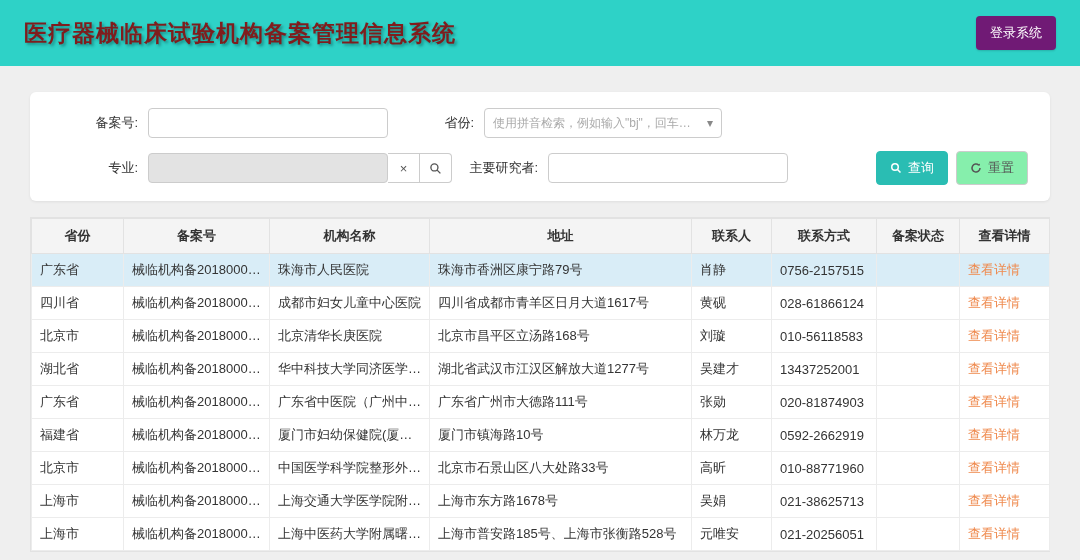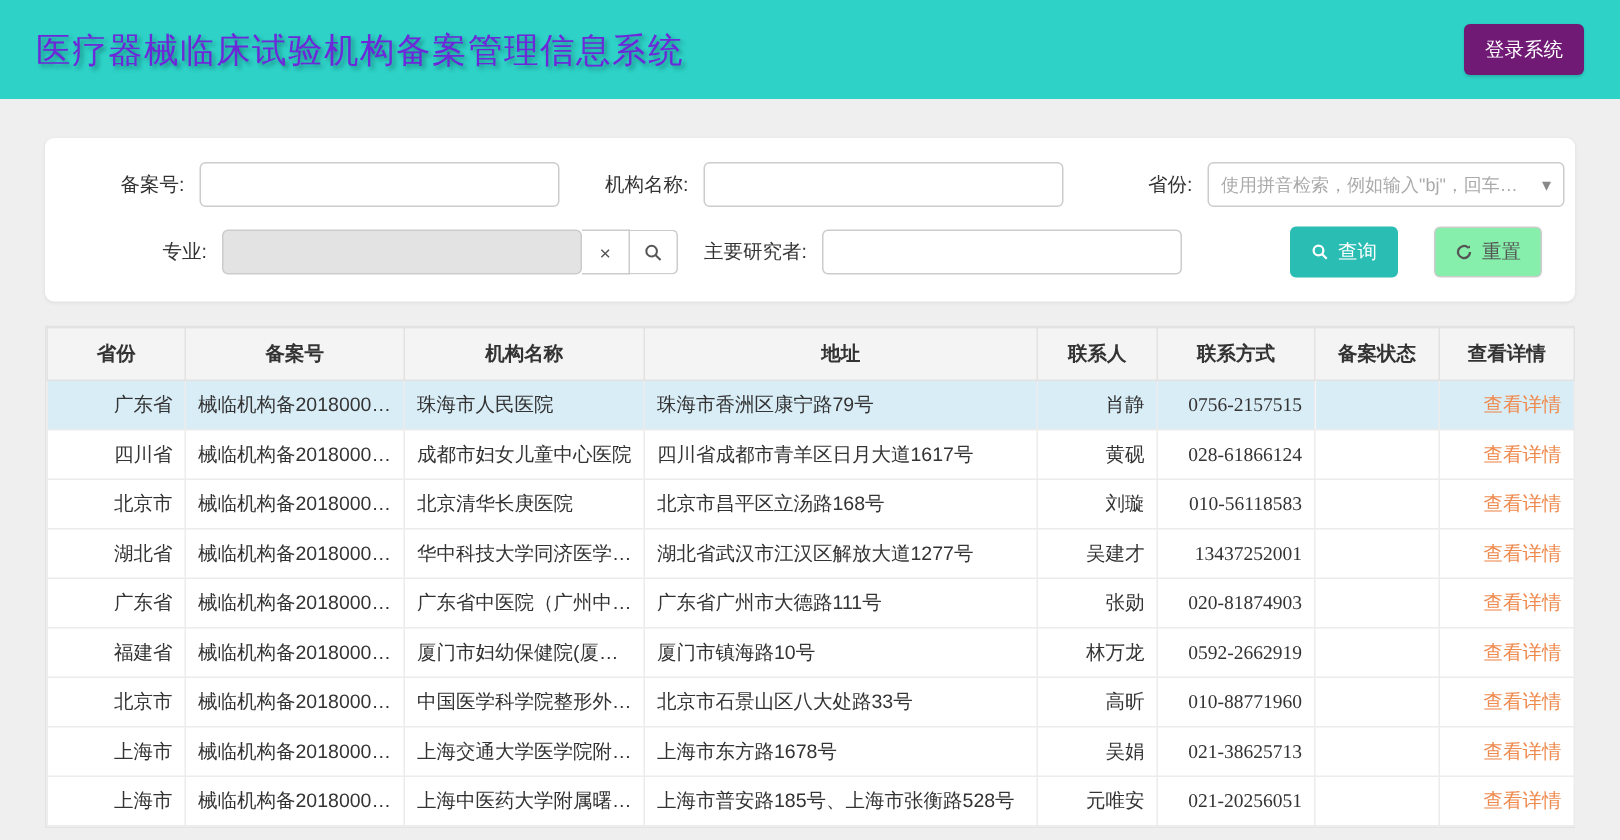--- a/index.html
+++ b/index.html
@@ -1,72 +1,68 @@
 <!DOCTYPE html>
 <html><head>
 <meta charset="utf-8">
 <style>
   * { box-sizing: border-box; margin: 0; padding: 0; }
   html,body { width:1080px; height:560px; overflow:hidden; }
   body { font-family:"Liberation Sans","DejaVu Sans",sans-serif; background:#efefef; font-size:13px; color:#333; }
 
   
   .app-header { height:66px; background:#2ed2c7; display:flex; align-items:center; justify-content:space-between; padding:0 24px; }
-  .app-title { color:#6d28d9; font-size:23px; font-weight:normal; letter-spacing:1px; text-shadow:2px 2px 3px rgba(0,60,60,.45); }
+  .app-title { color:#7f1d1d; font-size:23px; font-weight:bold; letter-spacing:1px; text-shadow:2px 2px 3px rgba(0,60,60,.45); }
   .login-btn { background:#701a75; color:#fff; border:none; border-radius:4px; padding:8px 14px; font-size:13px; cursor:pointer; box-shadow:0 1px 2px rgba(0,0,0,.15); }
 
   .content { padding:26px 30px 0; }
 
   
   .filter-panel { background:#fff; border-radius:6px; padding:16px 22px; box-shadow:0 1px 3px rgba(0,0,0,.07); }
-  .f-row { display:flex; align-items:center; justify-content:center; }
+  .f-row { display:flex; align-items:center; justify-content:flex-start; }
   .f-row + .f-row { margin-top:13px; }
   .field { display:flex; align-items:center; }
   .field label { width:86px; text-align:right; margin-right:10px; color:#333; font-size:13px; white-space:nowrap; }
   .field input[type="text"] { width:240px; height:30px; border:1px solid #ccc; border-radius:4px; padding:0 8px; font-size:13px; outline:none; }
   .select-box { width:238px; height:30px; border:1px solid #ccc; border-radius:4px; display:flex; align-items:center; padding:0 8px; cursor:pointer; background:#fff; }
   .select-box .ph { flex:1; color:#aaa; font-size:12px; white-space:nowrap; overflow:hidden; text-overflow:ellipsis; }
   .select-box .caret { color:#888; font-size:12px; margin-left:6px; }
   .ig { display:flex; }
   .ig input { width:176px; height:30px; background:#e3e3e3; border:1px solid #ccc; border-radius:4px 0 0 4px; padding:0 8px; }
   .mini-btn { width:32px; height:30px; background:#fff; border:1px solid #ccc; border-left:none; display:flex; align-items:center; justify-content:center; color:#555; cursor:pointer; font-size:13px; }
   .mini-btn:last-child { border-radius:0 4px 4px 0; }
-  .actions { display:flex; gap:24px; width:300px; justify-content:flex-end; }
+  .actions { display:flex; gap:8px; width:300px; justify-content:flex-end; }
   .btn { display:inline-flex; align-items:center; gap:6px; border-radius:4px; padding:7px 13px; font-size:13px; cursor:pointer; }
   .btn-search { background:#2abdb3; color:#fff; border:1px solid #2abdb3; }
   .btn-reset { background:#86efac; color:#555; border:1px solid #ccc; }
 
   
   .table-card { background:#fff; margin-top:16px; border:1px solid #e2e2e2; }
   table { width:100%; border-collapse:collapse; table-layout:fixed; }
   th { background:#f4f4f4; font-weight:bold; font-size:13px; color:#333; padding:8px 6px; border:1px solid #e2e2e2; text-align:center; }
   td { font-size:13px; padding:7px 8px; border:1px solid #ececec; white-space:nowrap; overflow:hidden; text-overflow:ellipsis; background:#fff; }
   tr.selected td { background:#d9edf7; }
-  td.center { text-align:right;font-family:Liberation Serif, serif; }
+  td.center { text-align:left; }
   a.detail { color:#ef8a4e; text-decoration:none; cursor:pointer; }
   .icon-svg { display:inline-block; vertical-align:middle; }
 </style>
 </head>
 <body>
 
 <header class="app-header">
   <h1 class="app-title">医疗器械临床试验机构备案管理信息系统</h1>
   <button class="login-btn">登录系统</button>
 </header>
 
 <div class="content">
 
   <div class="filter-panel">
     <div class="f-row">
       <div class="field">
         <label>备案号:</label>
-        <input type="text" style="">
-      </div>
-      <div class="field">
-        <label>机构名称:</label>
         <input type="text" style="">
       </div>
       <div class="field">
         <label>省份:</label>
         <div class="select-box">
           <span class="ph">使用拼音检索，例如输入"bj"，回车即选...</span>
           <span class="caret">▾</span>
         </div>
       </div>
     </div>

